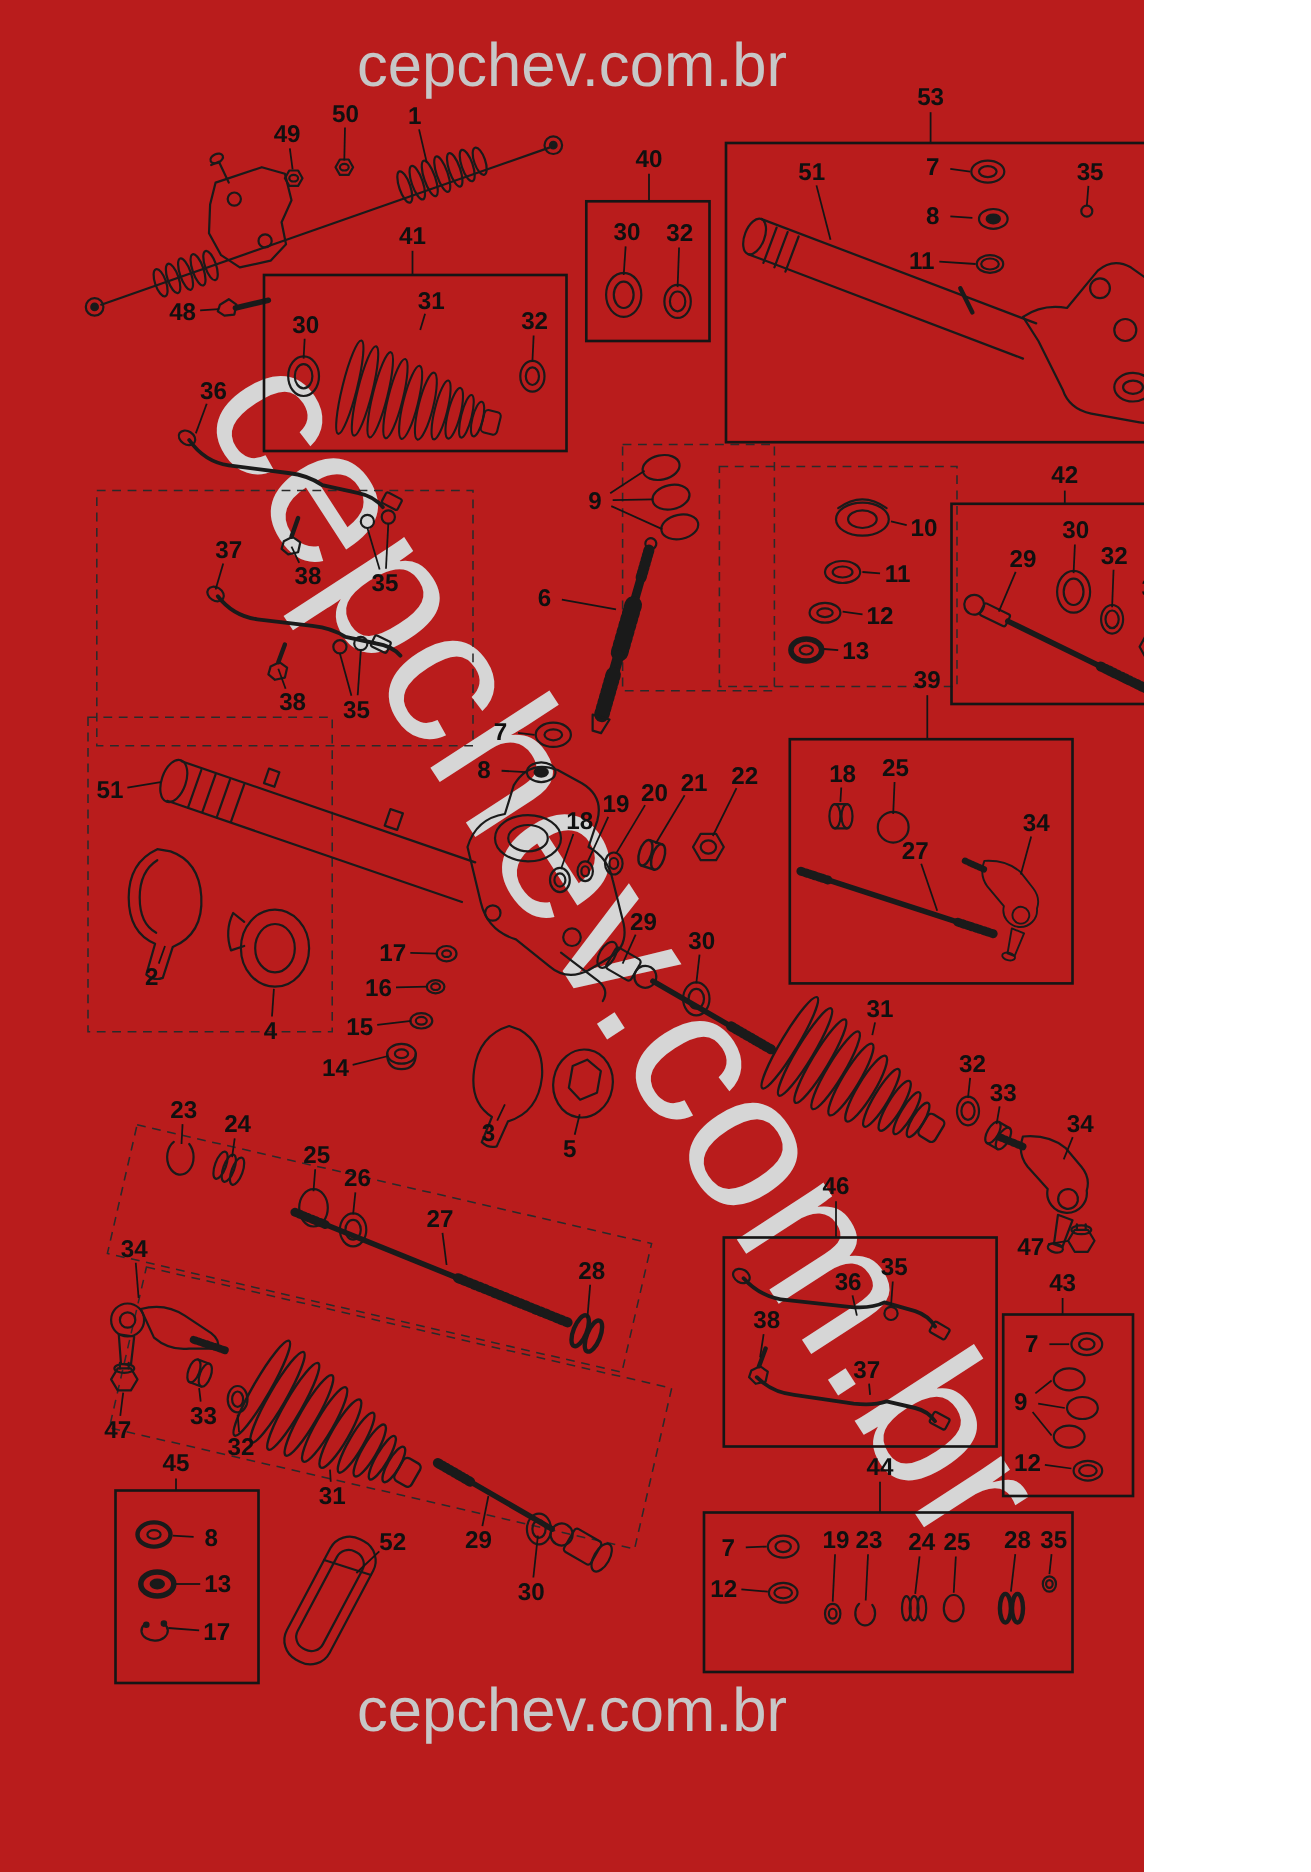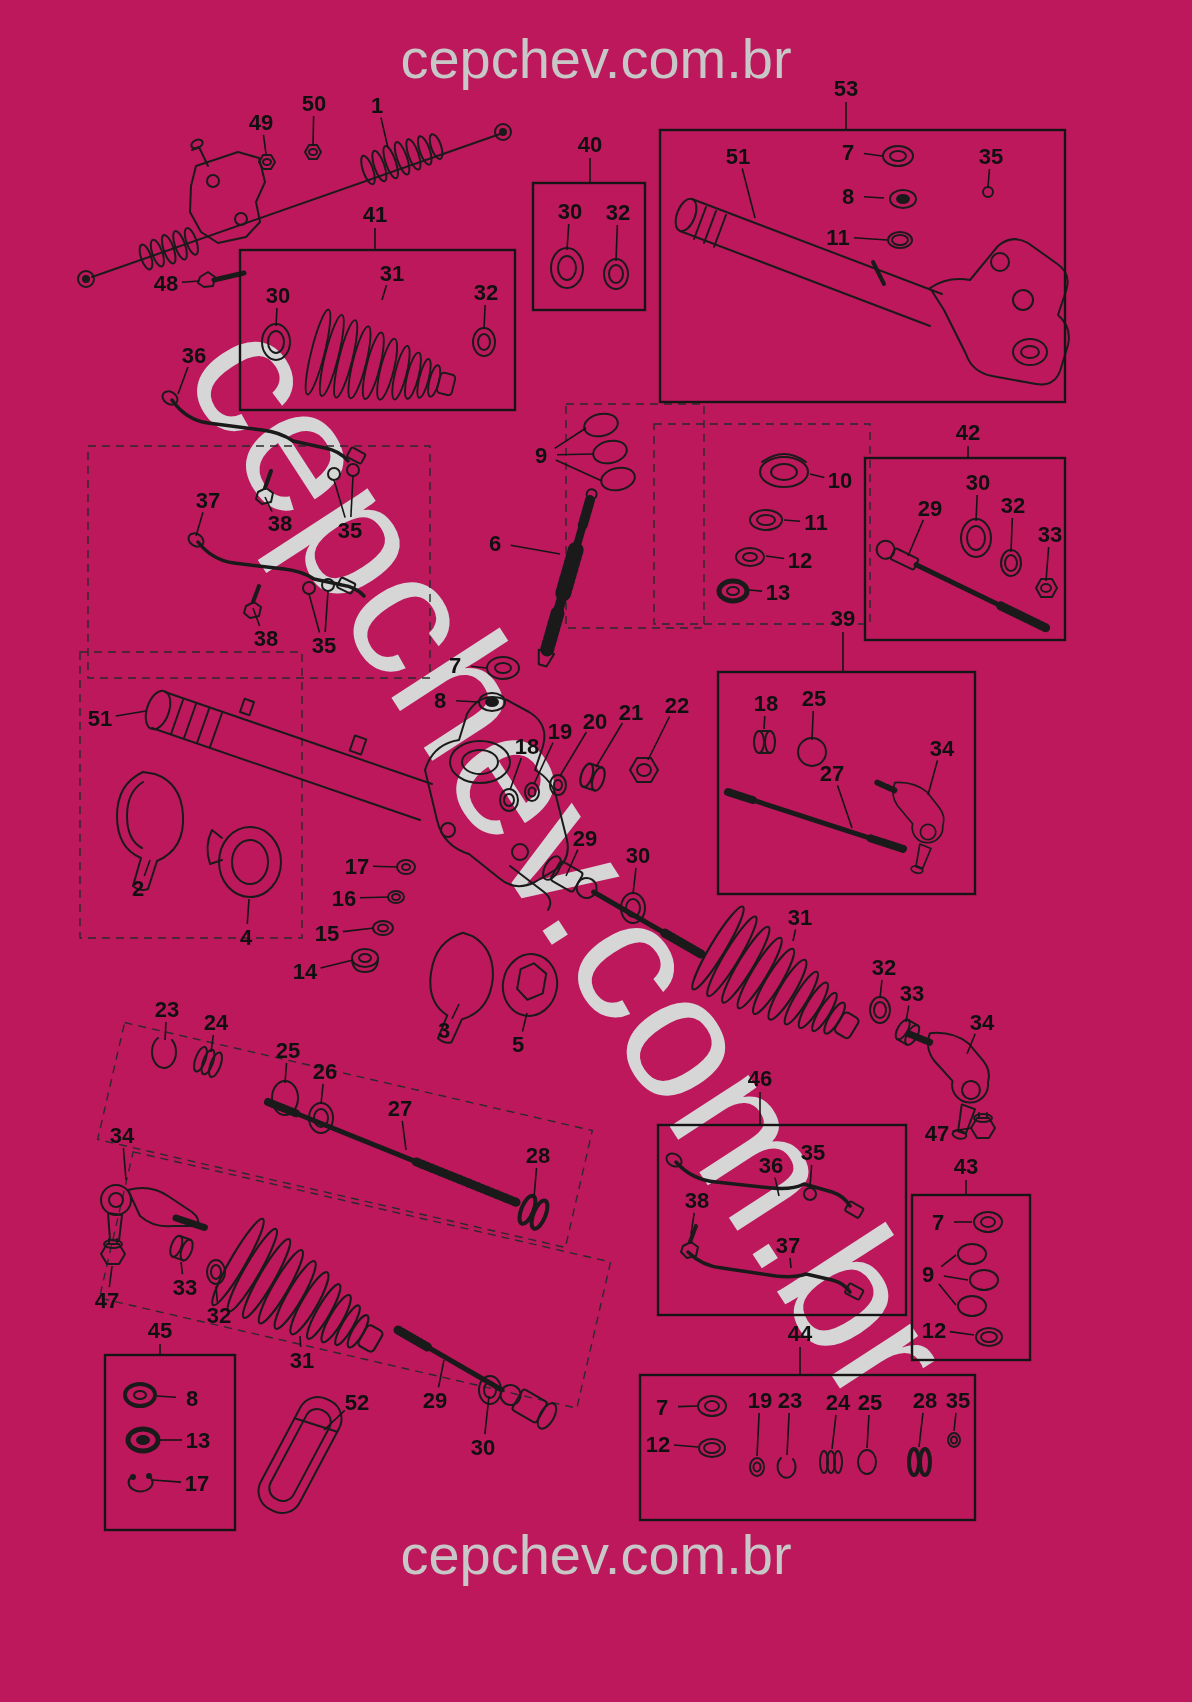--- a/index.html
+++ b/index.html
@@ -1,16 +1,16 @@
 <!DOCTYPE html>
 <html><head>
 <meta charset="utf-8">
 <style>
   html,body{margin:0;padding:0;background:#ffffff;}
-  .stage{position:relative;width:1192px;height:1702px;background:#be185d;overflow:hidden;
+  .stage{position:relative;width:1040px;height:1702px;background:#b91c1c;overflow:hidden;
          font-family:"Liberation Sans",sans-serif;text-decoration:underline;}
   .wm{position:absolute;color:#c7c7c7;white-space:nowrap;z-index:0;
       font-family:"Liberation Sans",sans-serif;}
   .wm-top{top:26px;left:50%;transform:translateX(-50%);font-size:56px;}
   .wm-bottom{top:1522px;left:50%;transform:translateX(-50%);font-size:56px;}
   .wm-diag{top:860px;left:570px;font-size:178px;color:#d6d6d6;
            transform:translate(-50%,-50%) rotate(57deg);}
   svg.diagram{position:absolute;top:0;left:0;z-index:1;}
   .callout{font-family:"Liberation Sans",sans-serif;font-weight:bold;font-size:22px;
            fill:#101010;text-anchor:middle;dominant-baseline:central;}

